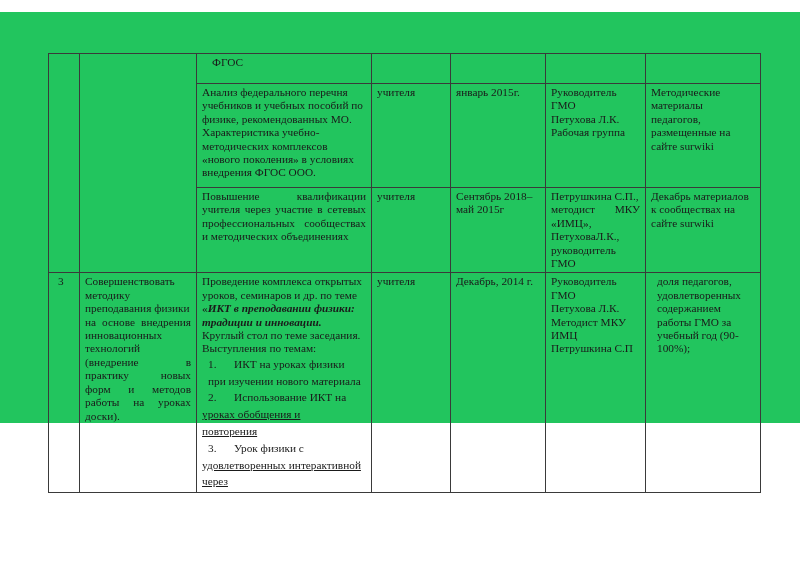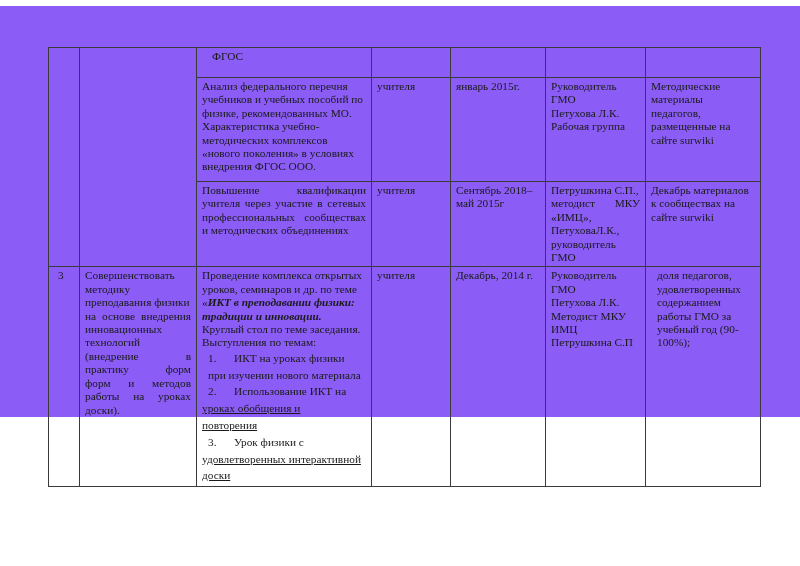--- a/index.html
+++ b/index.html
@@ -10,23 +10,23 @@
   body {
     width: 800px;
     height: 566px;
     position: relative;
     overflow: hidden;
     font-family: "Liberation Serif", "DejaVu Serif", serif;
     color: #1a1a1a;
   }
   .page {
     position: absolute;
-    left: 0; top: 6px;
+    left: 0; top: 12px;
     width: 800px; height: 411px;
-    background: #8b5cf6;
+    background: #22c55e;
   }
   table.plan {
     position: absolute;
     left: 48px;
     top: 41px;
     border-collapse: collapse;
     table-layout: fixed;
     width: 712px;
   }
   table.plan td {
@@ -164,21 +164,21 @@
     <tr class="row-method">
       <td class="num-cell">3</td>
       <td>
         <span class="line">Совершенствовать</span>
         <span class="line">методику</span>
         <span class="line">преподавания физики</span>
         <span class="line-justify">на основе внедрения</span>
         <span class="line">инновационных</span>
         <span class="line">технологий</span>
         <span class="line-justify">(внедрение в</span>
-        <span class="line-justify">практику форм</span>
+        <span class="line-justify">практику новых</span>
         <span class="line-justify">форм и методов</span>
         <span class="line-justify">работы на уроках</span>
         <span class="line">доски).</span>
       </td>
       <td>
         <span class="line">Проведение комплекса открытых</span>
         <span class="line">уроков, семинаров и др. по теме</span>
         <span class="line"><span>«</span><span class="bold-italic">ИКТ в преподавании физики:</span></span>
         <span class="line bold-italic">традиции и инновации.</span>
         <span class="line">Круглый стол по теме заседания.</span>
@@ -186,21 +186,21 @@
 
         <span class="list-item"><span class="list-num">1.</span><span>ИКТ на уроках физики</span></span>
         <span class="list-cont">при изучении нового материала</span>
 
         <span class="list-item"><span class="list-num">2.</span><span>Использование ИКТ на</span></span>
         <span class="list-cont-flush">уроках обобщения и</span>
         <span class="list-cont-flush">повторения</span>
 
         <span class="list-item"><span class="list-num">3.</span><span>Урок физики  с</span></span>
         <span class="list-cont-flush">удовлетворенных интерактивной</span>
-        <span class="list-cont-flush">доски</span>
+        <span class="list-cont-flush">через</span>
       </td>
       <td>учителя</td>
       <td>Декабрь, 2014 г.</td>
       <td>
         <span class="line">Руководитель</span>
         <span class="line">ГМО</span>
         <span class="line">Петухова Л.К.</span>
         <span class="line">Методист МКУ</span>
         <span class="line">ИМЦ</span>
         <span class="line">Петрушкина С.П</span>

